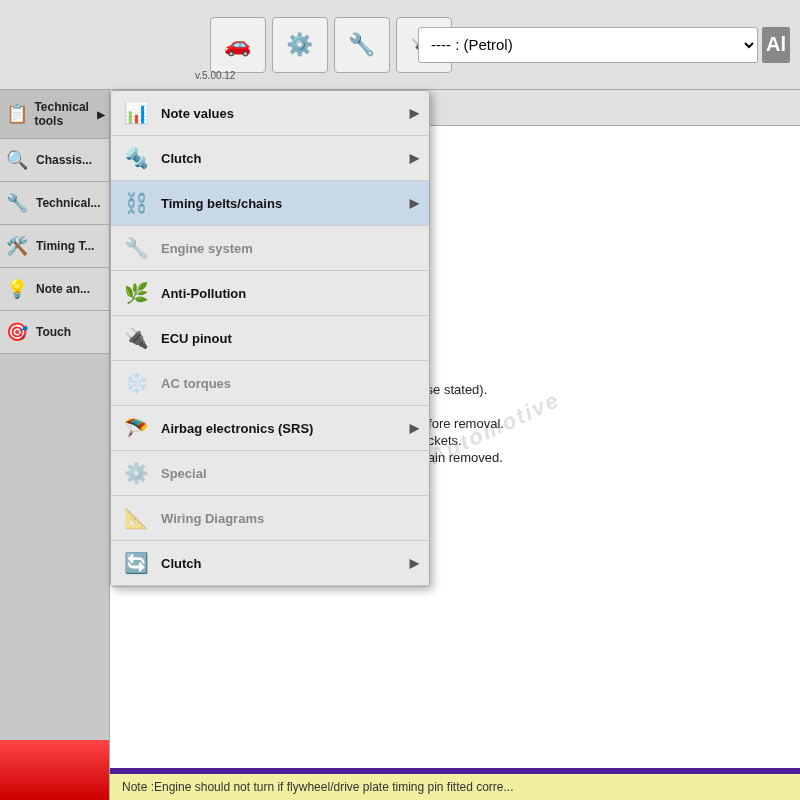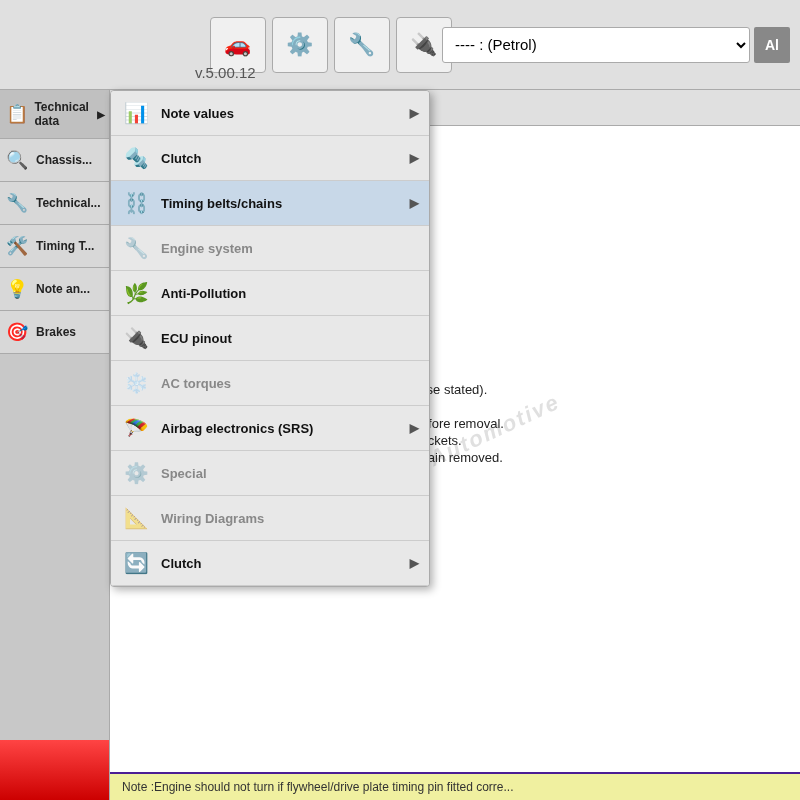--- a/index.html
+++ b/index.html
@@ -38,49 +38,49 @@
       display: flex;
       align-items: center;
       justify-content: center;
       cursor: pointer;
       font-size: 22px;
     }
     .version-label {
       position: absolute;
       left: 195px;
       bottom: 8px;
-      font-size: 15px;
+      font-size: 10px;
       color: #555;
       text-align: right;
     }
     .petrol-select-area {
       position: absolute;
       right: 10px;
       top: 50%;
       transform: translateY(-50%);
       display: flex;
       align-items: center;
       gap: 4px;
     }
     .petrol-select {
-      width: 308px;
+      width: 340px;
       height: 36px;
       border: 1px solid #aaa;
       border-radius: 3px;
       font-size: 15px;
       padding: 0 8px;
       background: white;
     }
     .al-btn {
-      width: 36px;
+      width: 28px;
       height: 36px;
       background: #888;
       color: white;
       border: none;
-      font-size: 14px;
+      font-size: 20px;
       font-weight: bold;
       cursor: pointer;
       border-radius: 2px;
     }
 
     
     .main-layout {
       display: flex;
       height: 710px;
     }
@@ -196,21 +196,21 @@
       font-size: 22px;
       color: rgba(100,100,100,0.2);
       white-space: nowrap;
       pointer-events: none;
       font-style: italic;
       font-weight: bold;
       letter-spacing: 2px;
     }
     .note-bar {
       background: #f0f0a0;
-      border-top: 2px solid #4c1d95;
+      border-top: 6px solid #4c1d95;
       padding: 6px 12px;
       font-size: 12px;
       color: #333;
     }
 
     
     .dropdown-menu {
       position: absolute;
       left: 110px;
       top: 0;
@@ -273,42 +273,42 @@
     </select>
     <button class="al-btn">Al</button>
   </div>
 </div>
 
 <div class="main-layout">
 
   <div class="left-sidebar">
     <div class="sidebar-item active">
       <span class="s-icon">📋</span>
-      <span>Technical data</span>
+      <span>Technical tools</span>
       <span class="sidebar-arrow">▶</span>
     </div>
     <div class="sidebar-item">
       <span class="s-icon">🔍</span>
       <span>Chassis...</span>
     </div>
     <div class="sidebar-item">
       <span class="s-icon">🔧</span>
       <span>Technical...</span>
     </div>
     <div class="sidebar-item">
       <span class="s-icon">🛠️</span>
       <span>Timing T...</span>
     </div>
     <div class="sidebar-item">
       <span class="s-icon">💡</span>
       <span>Note an...</span>
     </div>
     <div class="sidebar-item">
       <span class="s-icon">🎯</span>
-      <span>Brakes</span>
+      <span>Touch</span>
     </div>
     <div class="sidebar-red-bottom"></div>
 
     <div class="dropdown-menu">
       <div class="menu-item">
         <span class="m-icon">📊</span>
         <span>Note values</span>
         <span class="m-arrow">▶</span>
       </div>
       <div class="menu-item">

